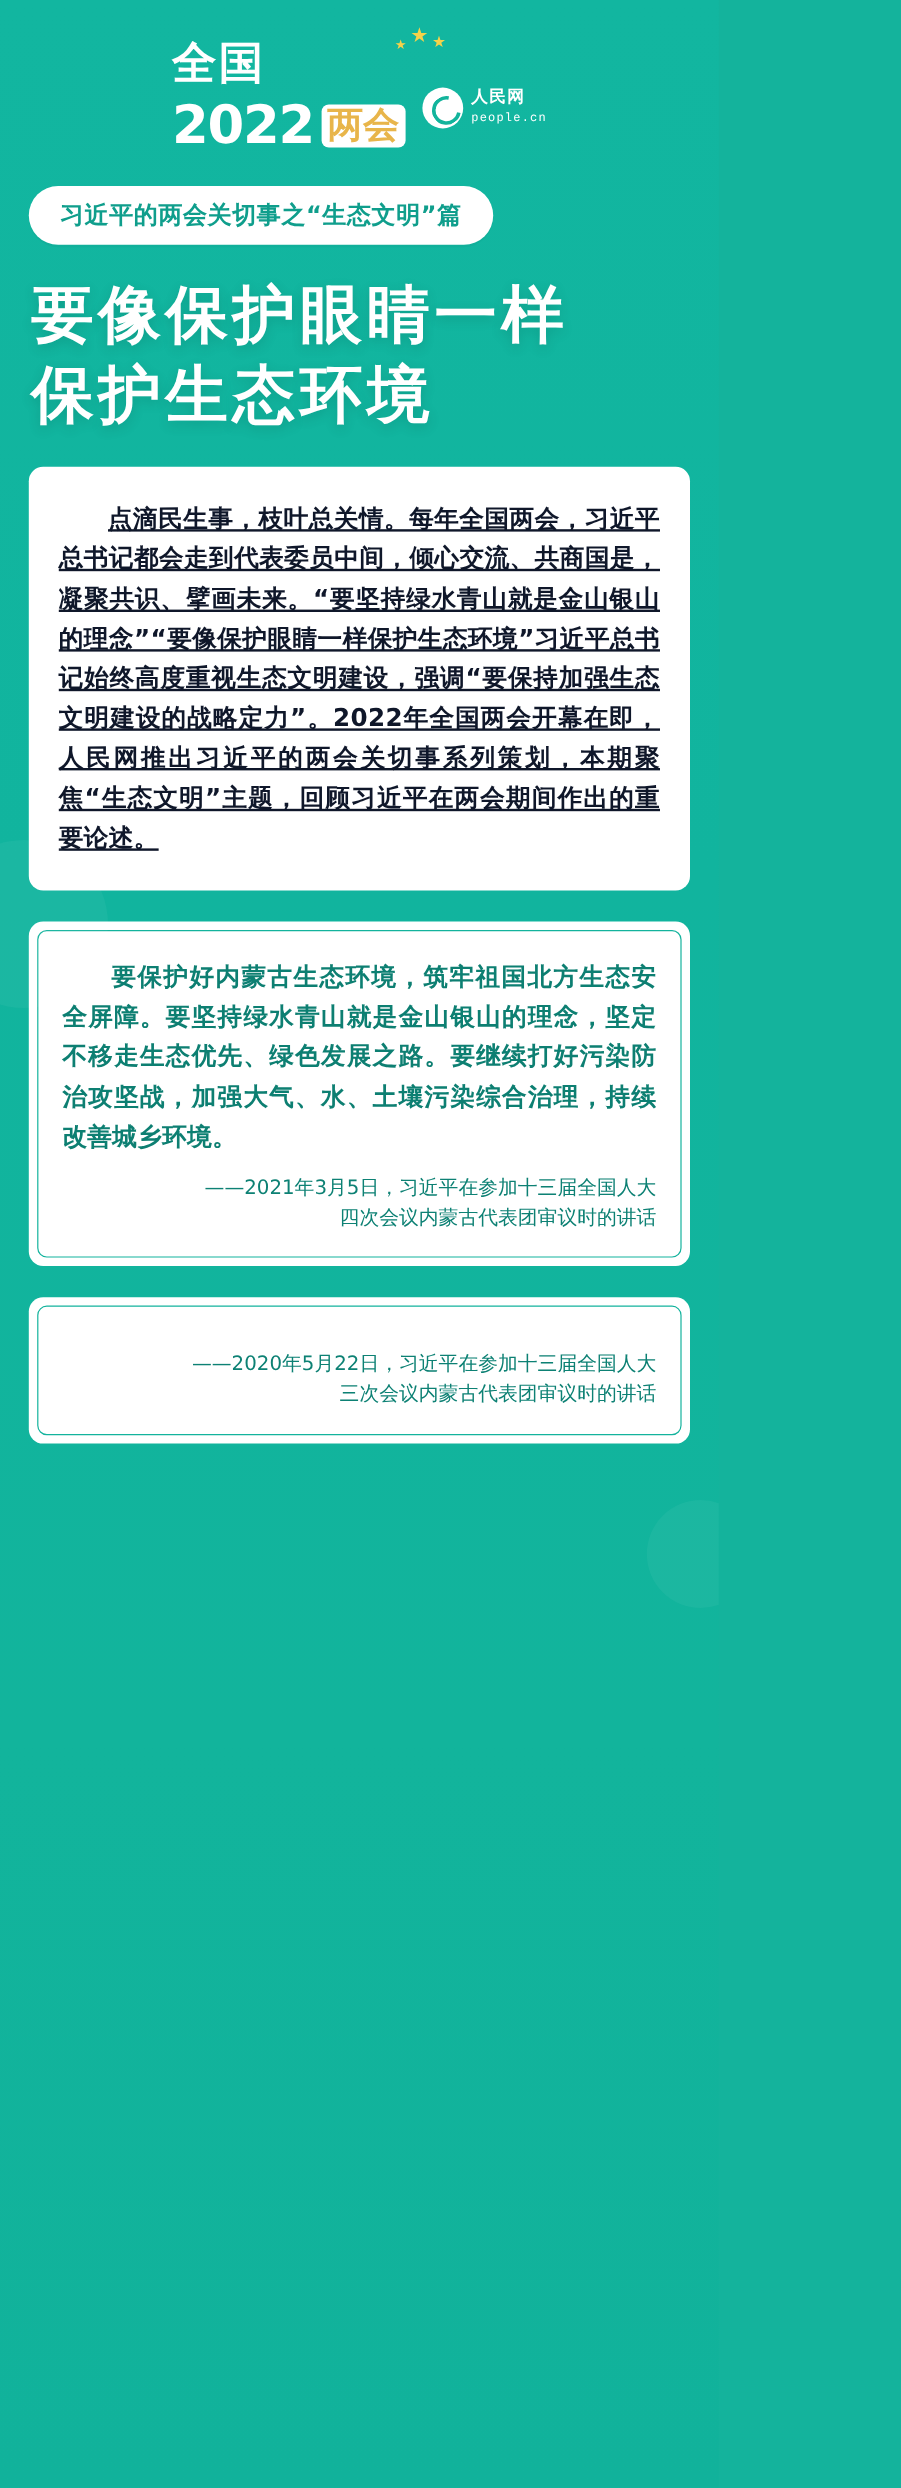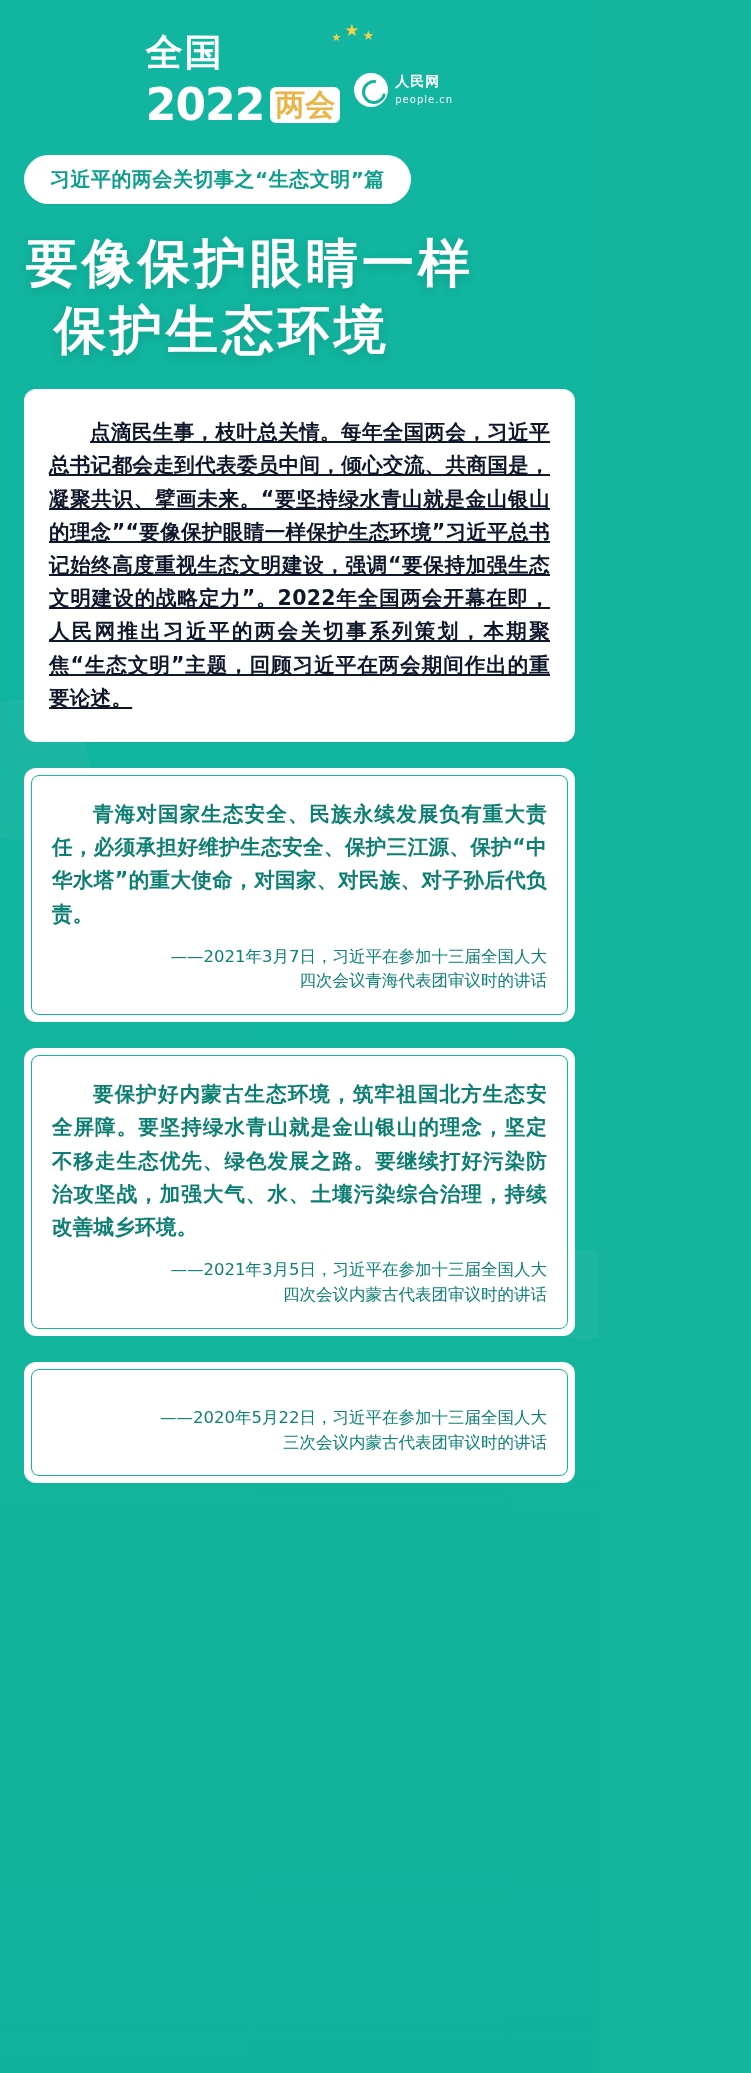--- a/index.html
+++ b/index.html
@@ -114,20 +114,21 @@
     font-weight: bold;
     letter-spacing: 1px;
     display: block;
   }
   .people-en {
     color: #ffffff;
     font-size: 10px;
     letter-spacing: 1px;
     display: block;
     margin-top: 6px;
+    font-family: Liberation Mono, monospace;
   }
 
   
   .subtitle-wrap {
     margin: 28px 24px 0 24px;
     display: flex;
   }
   .subtitle-pill {
     background: #ffffff;
     border-radius: 26px;
@@ -144,21 +145,21 @@
   .main-title {
     margin: 26px 26px 0 26px;
     color: #ffffff;
     font-size: 52px;
     font-weight: bold;
     line-height: 1.28;
     letter-spacing: 4px;
     text-shadow: 0 3px 10px rgba(0,60,50,0.18);
   }
   .main-title .tl { display: block; }
-  .main-title .tl2 { margin-left: 28px; }
+  .main-title .tl2 { }
 
   
   .card {
     margin: 26px 24px 0 24px;
     background: #ffffff;
     border-radius: 12px;
     padding: 7px;
   }
   .card-inner {
     border: 1.5px solid #13b39d;
@@ -239,29 +240,20 @@
     <span class="tl">要像保护眼睛一样</span>
     <span class="tl tl2">保护生态环境</span>
   </h1>
 
   <div class="card card-intro">
     <div class="card-inner">
       <p class="body">点滴民生事，枝叶总关情。每年全国两会，习近平总书记都会走到代表委员中间，倾心交流、共商国是，凝聚共识、擘画未来。“要坚持绿水青山就是金山银山的理念”“要像保护眼睛一样保护生态环境”习近平总书记始终高度重视生态文明建设，强调“要保持加强生态文明建设的战略定力”。2022年全国两会开幕在即，人民网推出习近平的两会关切事系列策划，本期聚焦“生态文明”主题，回顾习近平在两会期间作出的重要论述。</p>
     </div>
   </div>
 
-  <div class="card quote">
-    <div class="card-inner">
-      <p class="body">青海对国家生态安全、民族永续发展负有重大责任，必须承担好维护生态安全、保护三江源、保护“中华水塔”的重大使命，对国家、对民族、对子孙后代负责。</p>
-      <div class="source">
-        <span class="sline">——2021年3月7日，习近平在参加十三届全国人大</span>
-        <span class="sline">四次会议青海代表团审议时的讲话</span>
-      </div>
-    </div>
-  </div>
 
   <div class="card quote">
     <div class="card-inner">
       <p class="body">要保护好内蒙古生态环境，筑牢祖国北方生态安全屏障。要坚持绿水青山就是金山银山的理念，坚定不移走生态优先、绿色发展之路。要继续打好污染防治攻坚战，加强大气、水、土壤污染综合治理，持续改善城乡环境。</p>
       <div class="source">
         <span class="sline">——2021年3月5日，习近平在参加十三届全国人大</span>
         <span class="sline">四次会议内蒙古代表团审议时的讲话</span>
       </div>
     </div>
   </div>

